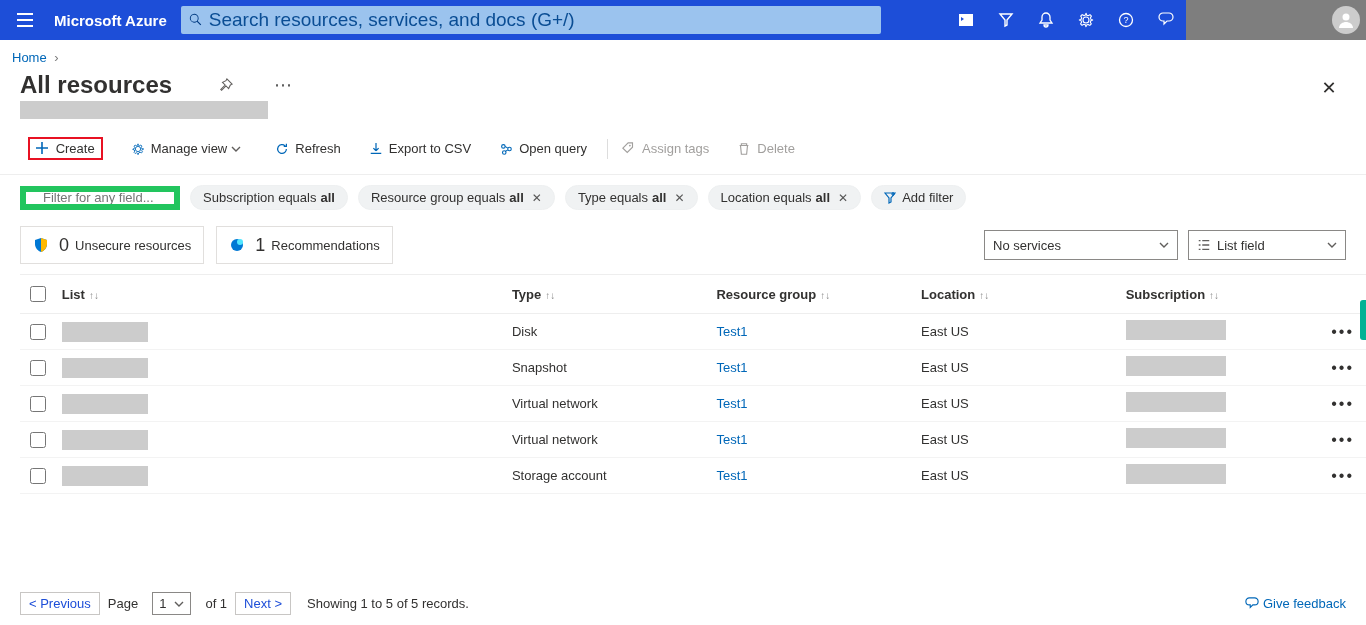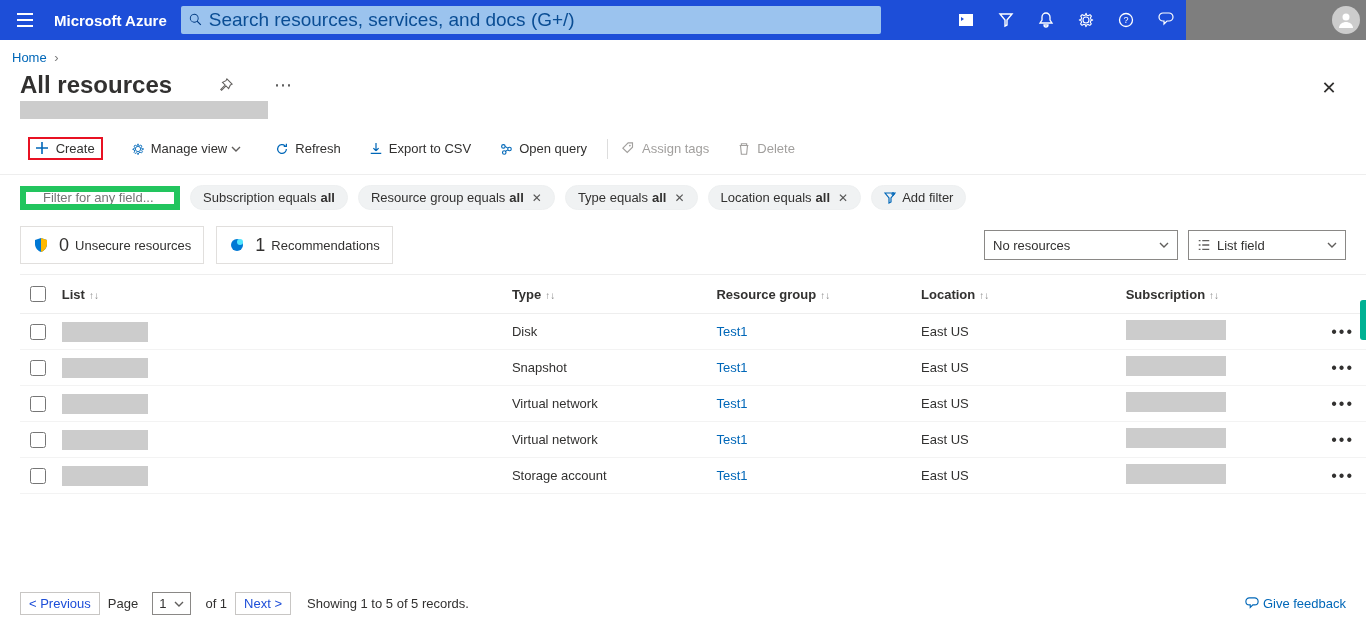--- a/index.html
+++ b/index.html
@@ -266,21 +266,21 @@
   <div class="card">
     <svg width="16" height="16" viewBox="0 0 16 16">
         <circle cx="8" cy="8" r="6" fill="#0078d4"></circle>
         <circle cx="11" cy="5" r="3" fill="#50e6ff"></circle>
       </svg>
     <span class="big">1</span>
     <span>Recommendations</span>
   </div>
   <div class="insight-spacer"></div>
   <div class="dd group">
-    <span>No resources</span>
+    <span>No services</span>
     <svg width="10" height="10" viewBox="0 0 10 10">
         <path d="M1 3l4 4 4-4" fill="none" stroke="#605e5c" stroke-width="1.4"></path>
       </svg>
   </div>
   <div class="dd view">
     <span style="display:inline-flex;align-items:center">
       <svg class="lead" width="14" height="14" viewBox="0 0 16 16">
           <path d="M2 3h2M2 8h2M2 13h2M6 3h8M6 8h8M6 13h8" stroke="#605e5c" stroke-width="1.6"></path>
         </svg>
       <span>List field</span>

